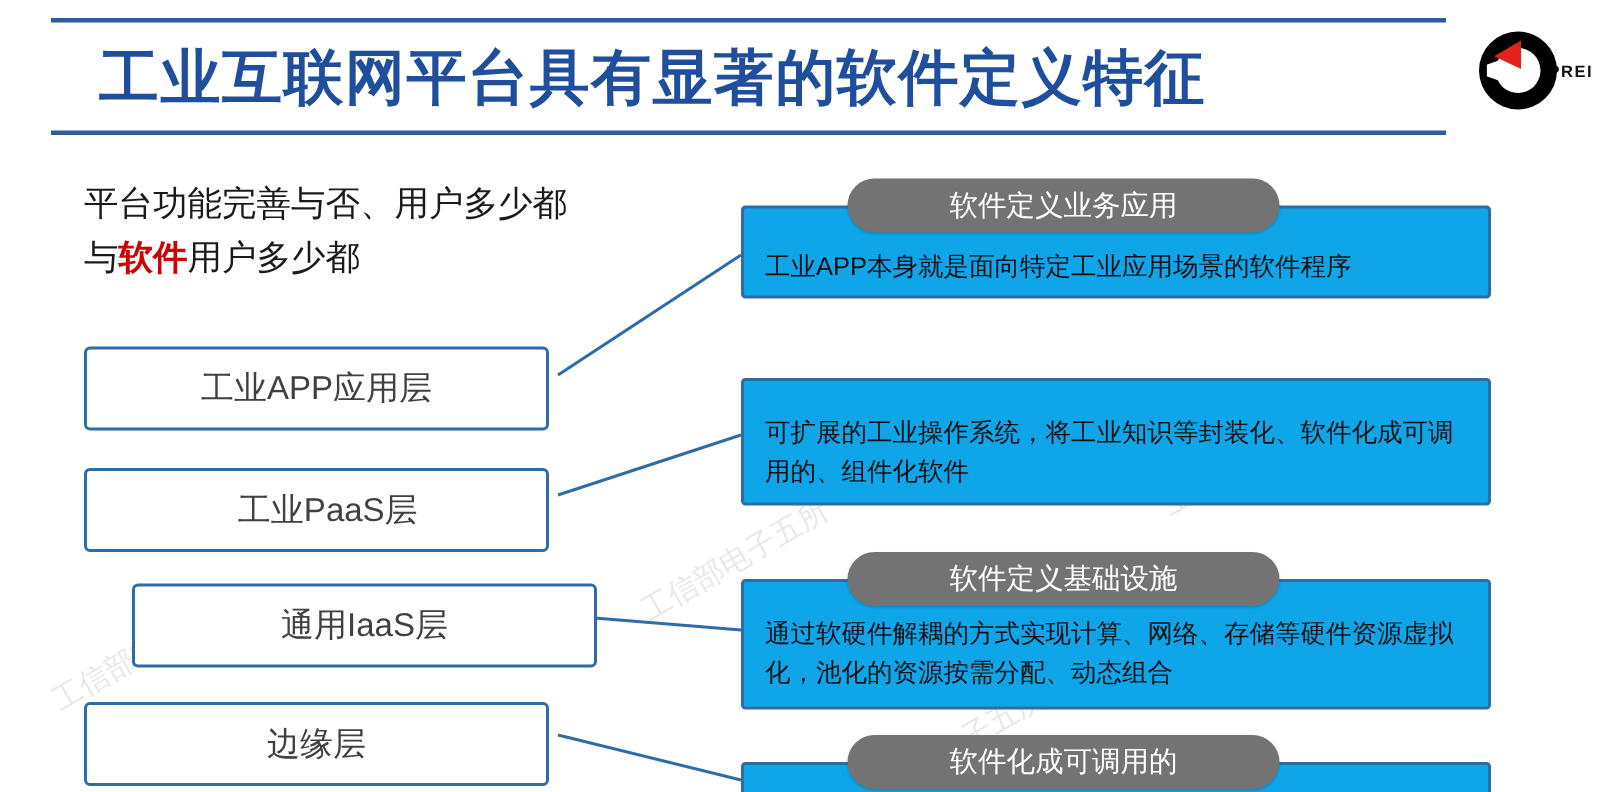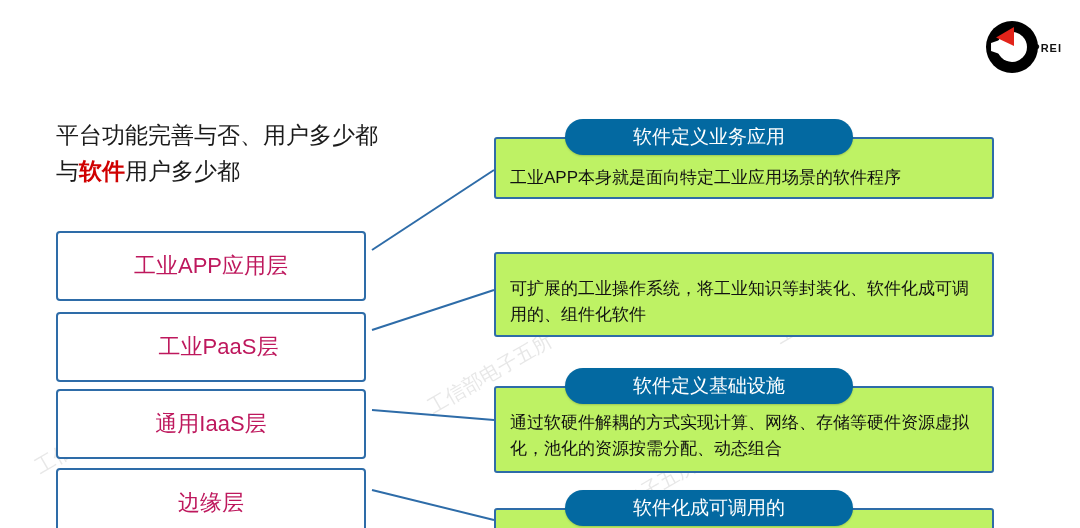--- a/index.html
+++ b/index.html
@@ -115,60 +115,60 @@
   }
   .lead-text .hl {
     color: #d00000;
     font-weight: bold;
   }
 
   .layer-box {
     position: absolute;
     left: 56px;
     width: 310px;
-    height: 70px;
+    height: 56px;
     border: 2px solid #2e6ca8;
     border-radius: 4px;
     background: #ffffff;
     display: flex;
     align-items: center;
     justify-content: center;
     font-size: 22px;
-    color: #be185d;
+    color: #404040;
     box-sizing: border-box;
   }
   #layer-0 { top: 231px; }
   #layer-1 { top: 312px; padding-left: 15px; }
-  #layer-2 { top: 389px; }
+  #layer-2 { top: 389px; margin-left: 32px; }
   #layer-3 { top: 468px; }
 
   
   .panel {
     position: absolute;
     left: 494px;
     width: 500px;
     box-sizing: border-box;
   }
   .panel-body {
     border: 2px solid #2e6ca8;
     border-radius: 3px;
-    background: #bef264;
+    background: #0ea5e9;
     box-sizing: border-box;
     font-size: 17px;
     color: #111111;
     line-height: 1.5;
     padding: 22px 14px 12px 14px;
   }
   .panel-title {
     position: absolute;
     left: 71px;
     top: -18px;
     width: 288px;
     height: 36px;
-    background: #0369a1;
+    background: #737373;
     border-radius: 18px;
     color: #ffffff;
     font-size: 19px;
     display: flex;
     align-items: center;
     justify-content: center;
     box-sizing: border-box;
     box-shadow: 0 1px 2px rgba(0,0,0,0.18);
   }
   #panel-0 { top: 137px; }
@@ -206,20 +206,23 @@
 </head>
 <body>
 
 <div class="slide">
 
   <div class="wm" id="wm-0">工信部电子五所</div>
   <div class="wm" id="wm-1">工业互联网</div>
   <div class="wm" id="wm-2">工信部电子</div>
   <div class="wm" id="wm-3">电子五所</div>
 
+  <div class="header">
+    <div class="header-title">工业互联网平台具有显著的软件定义特征</div>
+  </div>
 
   <div class="logo">
     <div class="logo-mark">
       <div class="logo-c"></div>
       <div class="logo-notch"></div>
       <div class="logo-c-inner"></div>
       <div class="logo-red"></div>
     </div>
     <div class="logo-text">CEPREI</div>
   </div>

